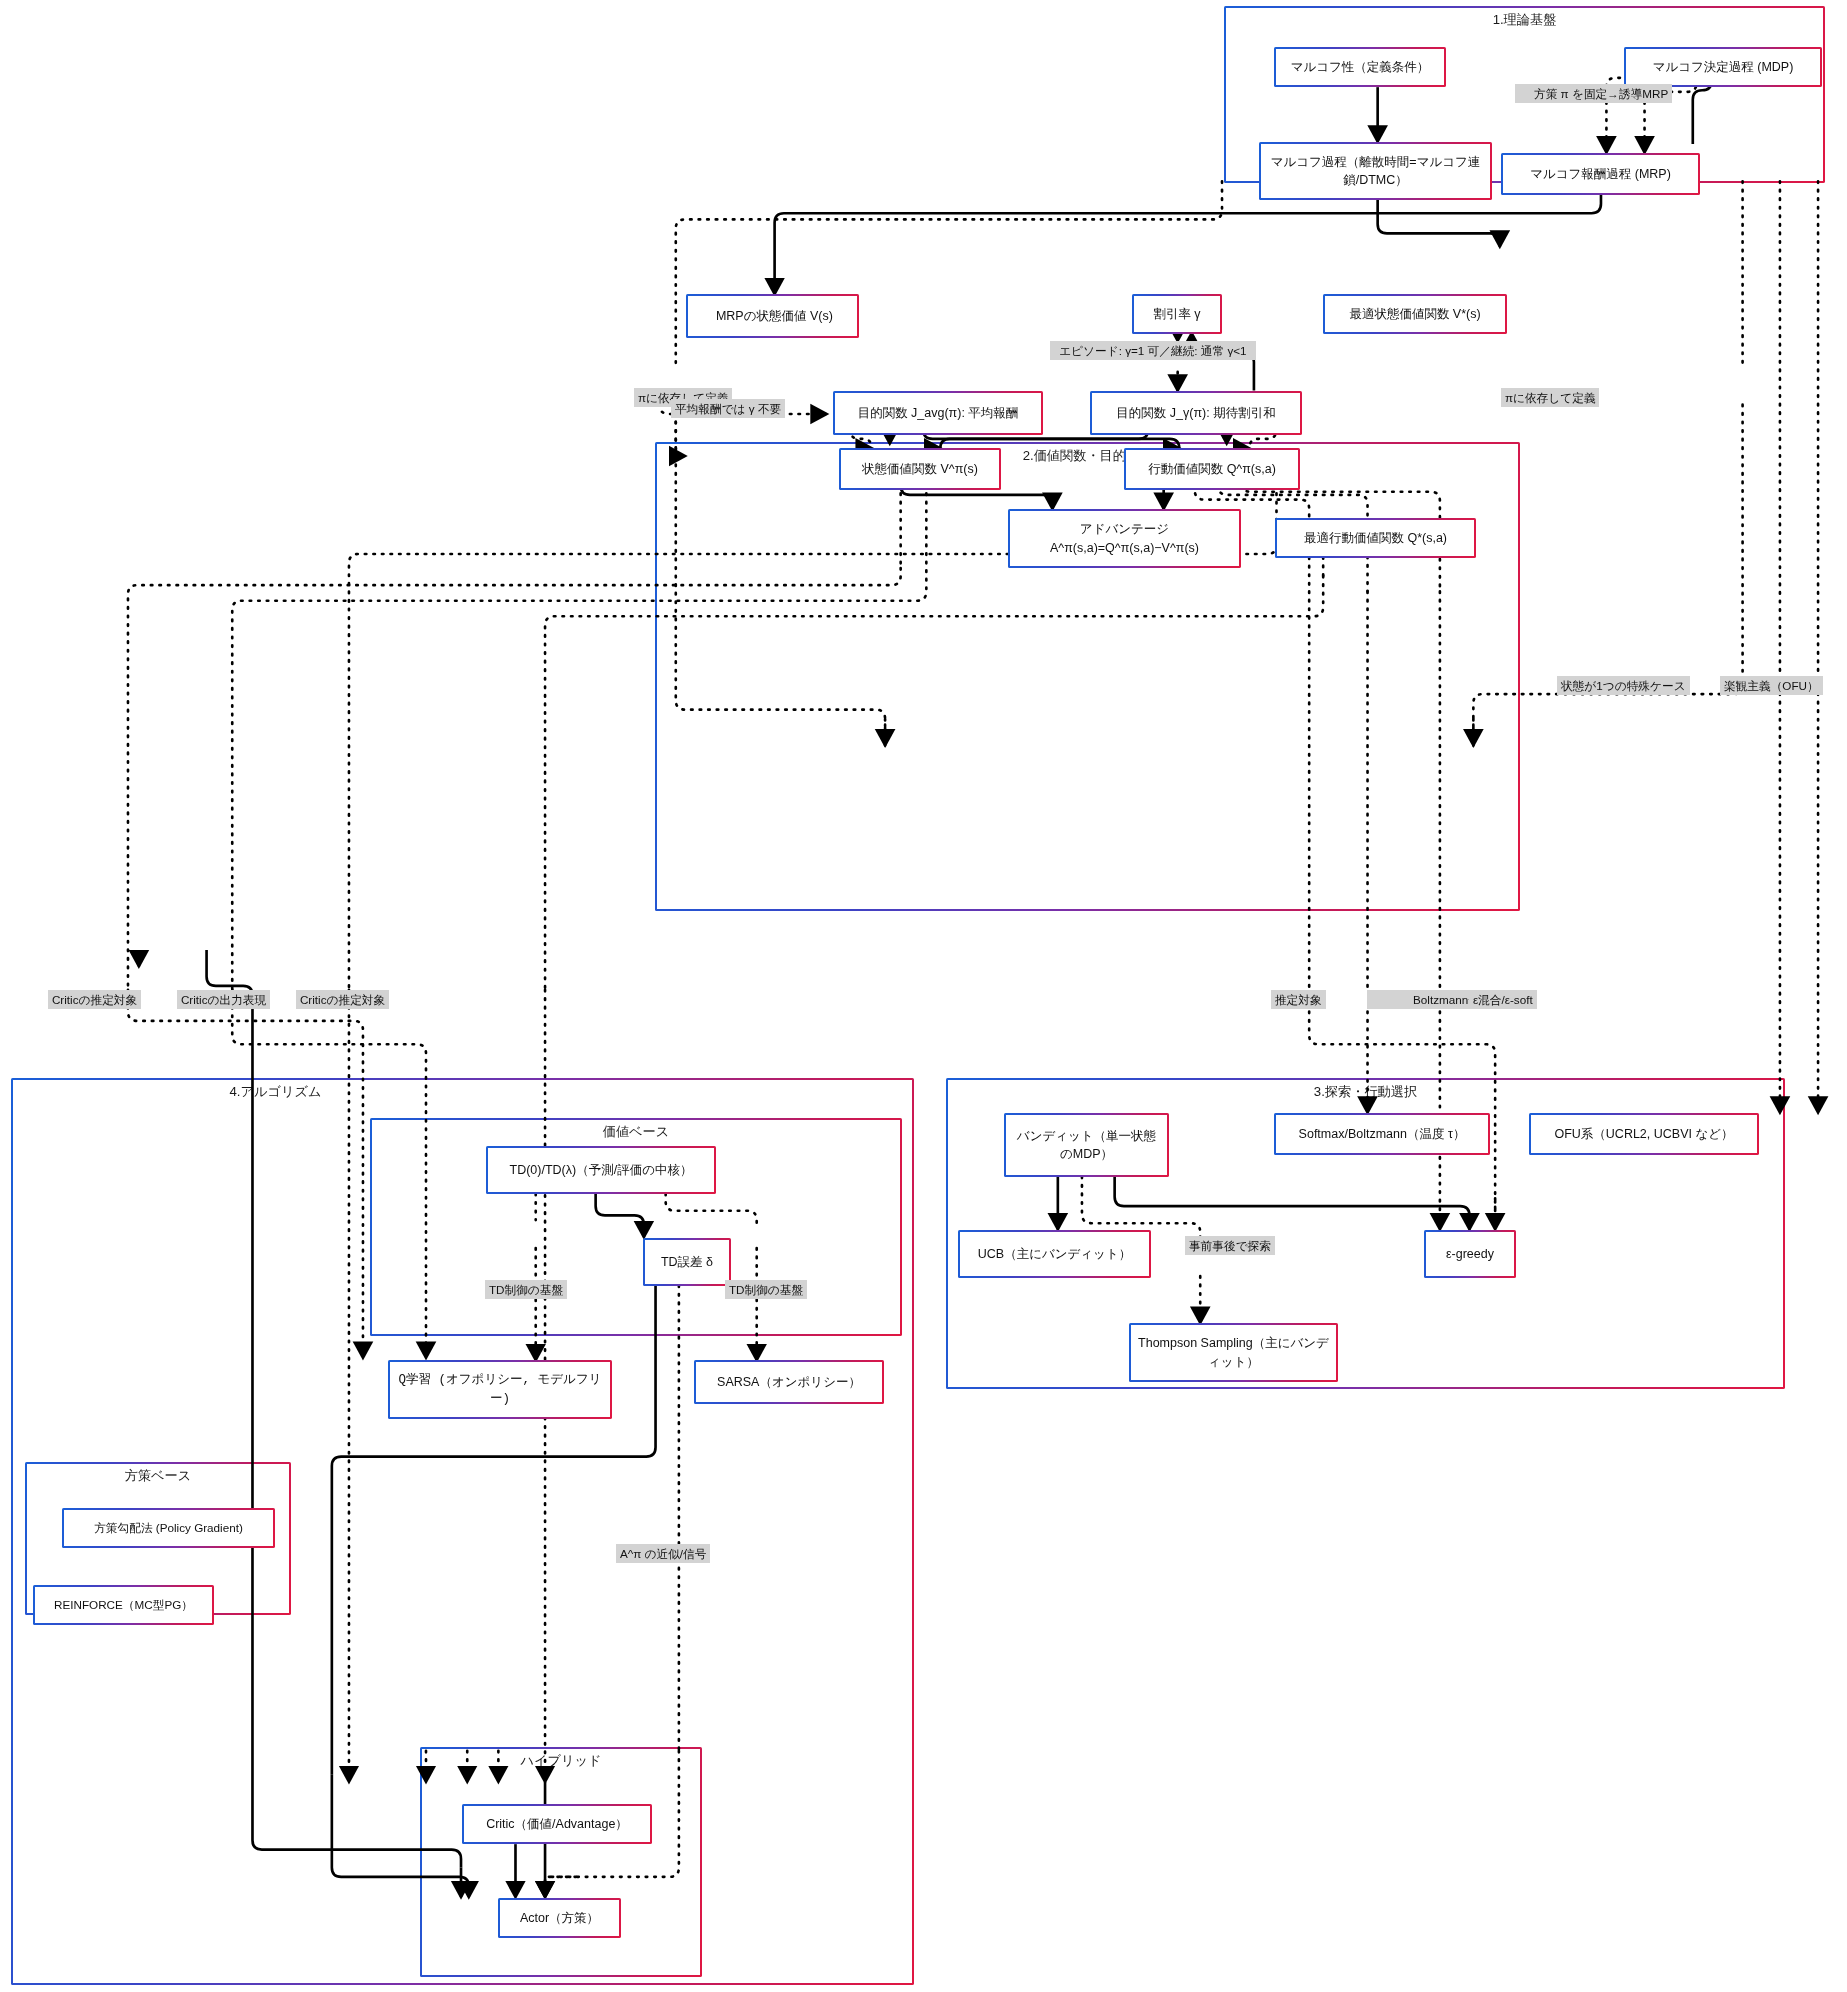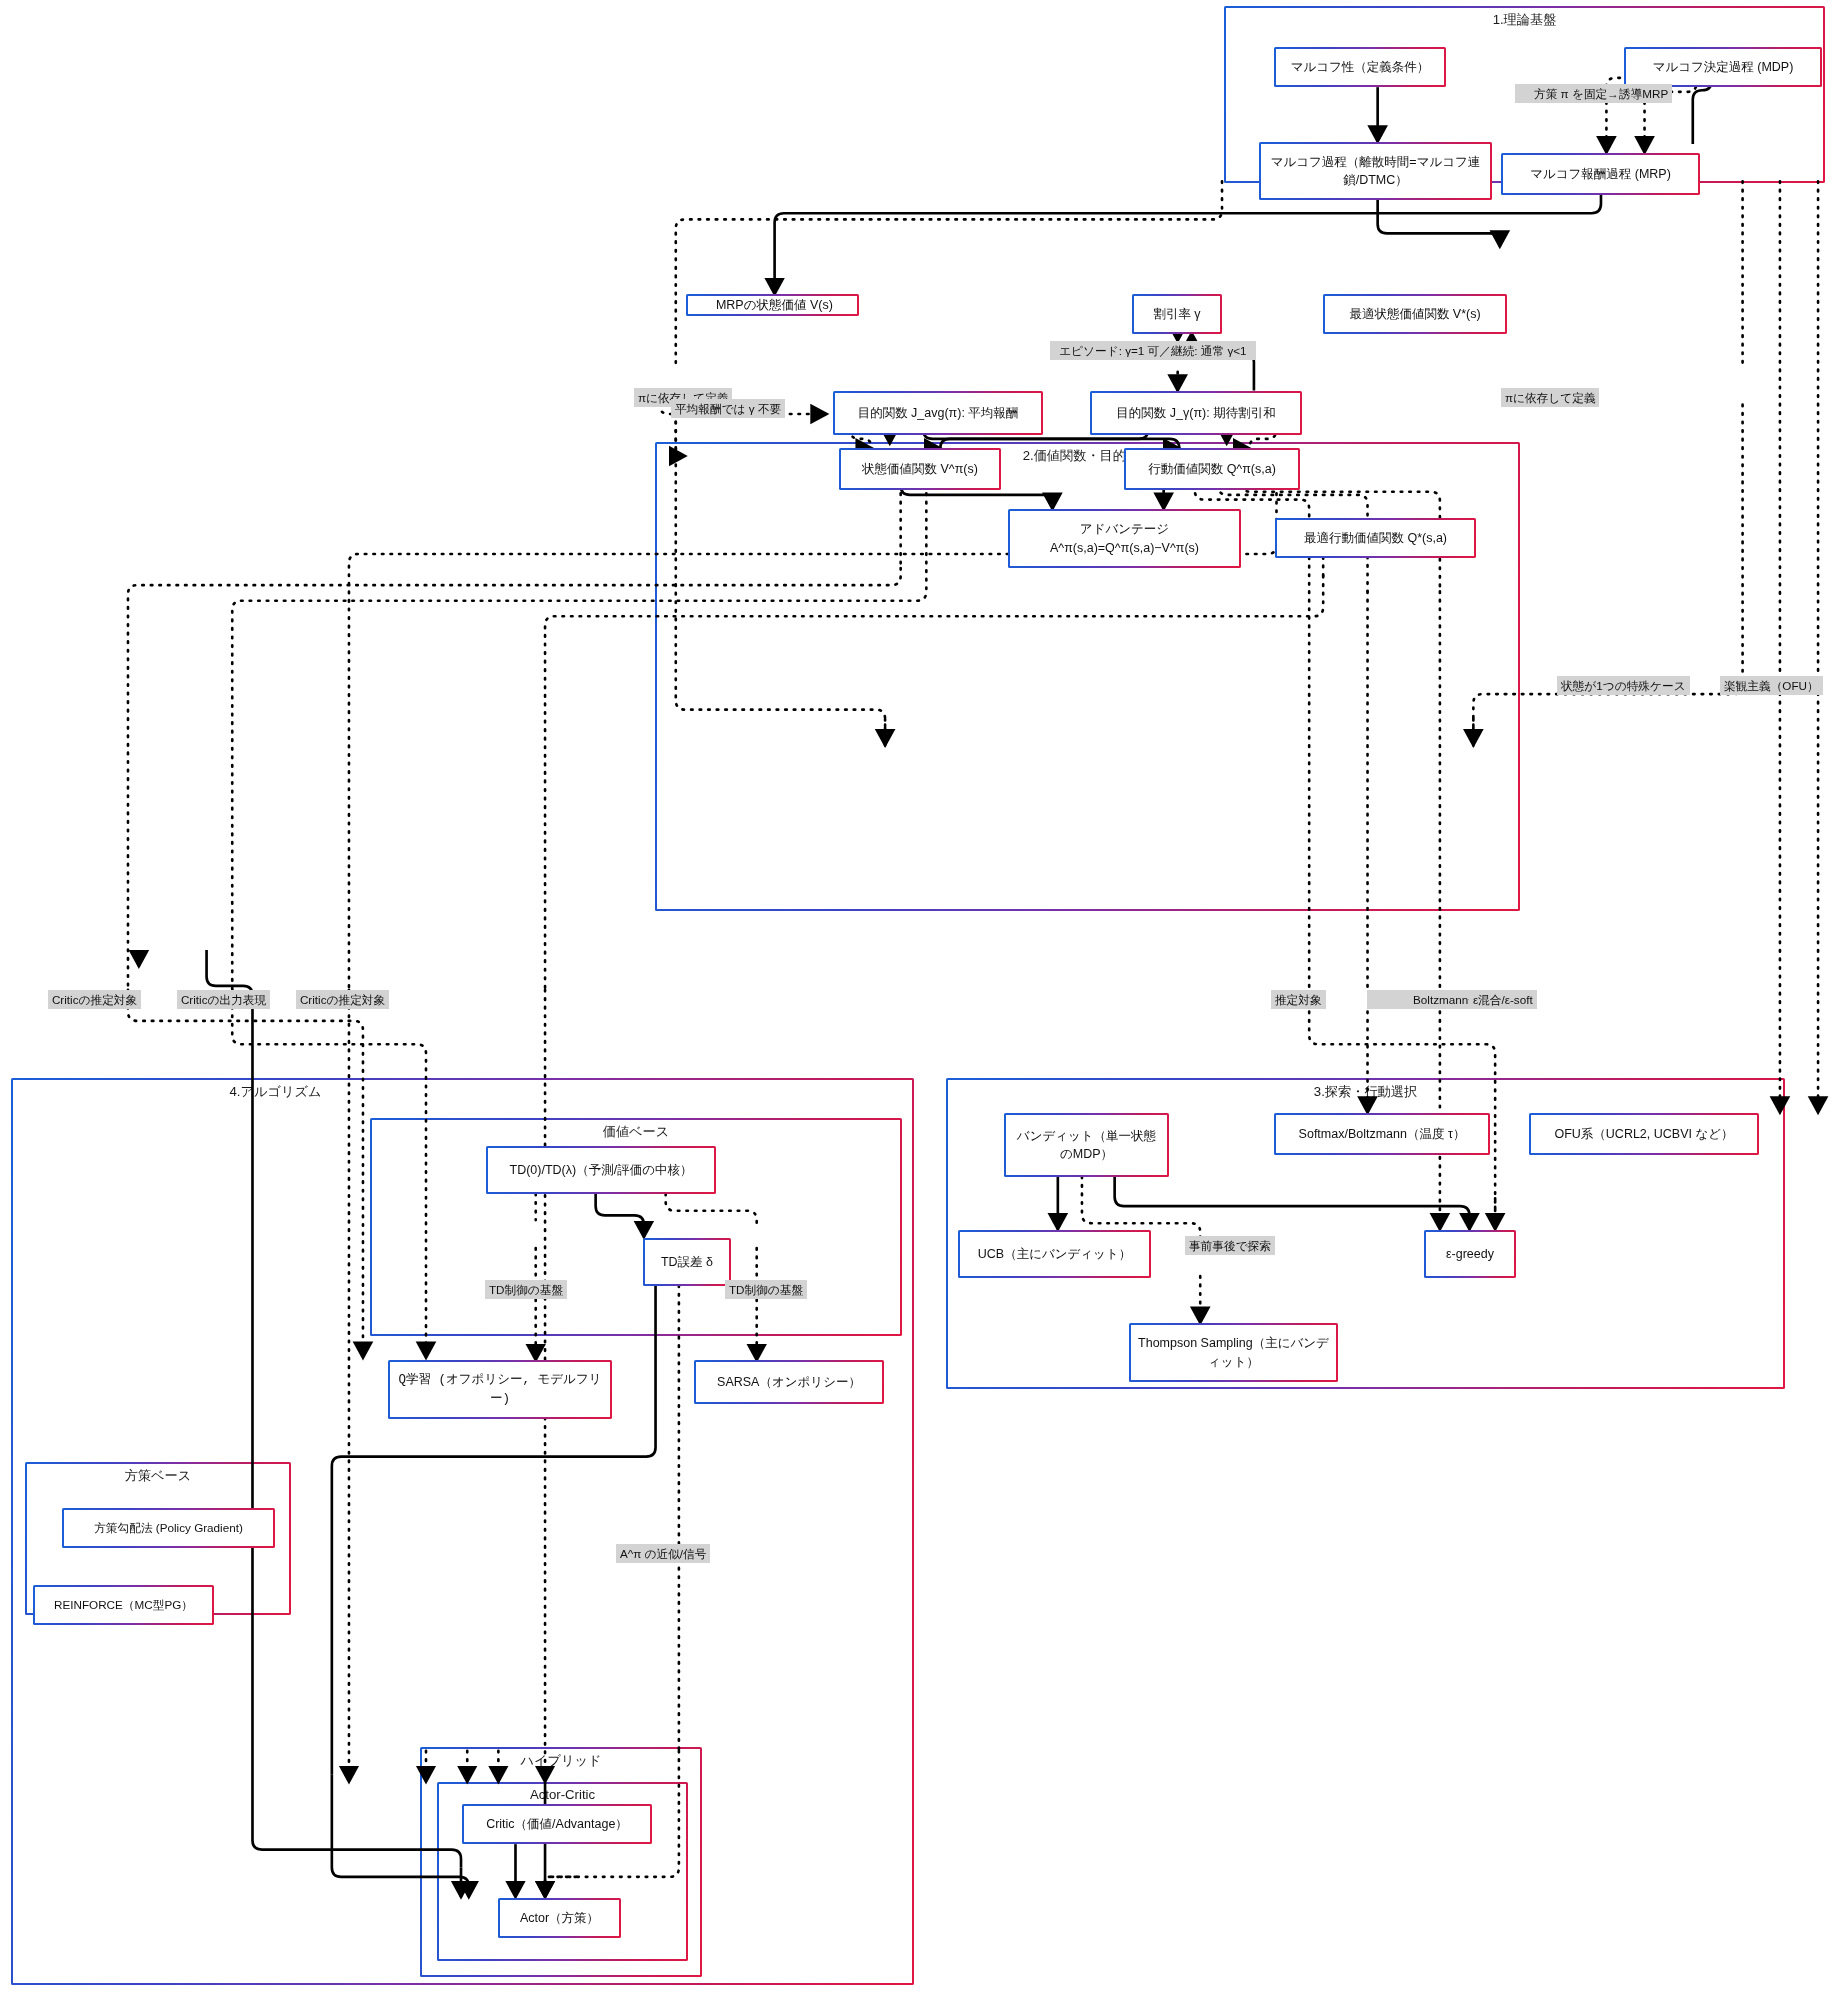--- a/index.html
+++ b/index.html
@@ -213,33 +213,30 @@
   <div class="group" style="left:370px;top:1118px;width:532px;height:319px;background:none;border-color:transparent;"></div>
 
   <div class="group" style="left:25px;top:1462px;width:266px;height:153px;">
     <span class="glabel">方策ベース</span>
   </div>
 
   <div class="group" style="left:420px;top:1747px;width:282px;height:230px;">
     <span class="glabel">ハイブリッド</span>
   </div>
 
-  <div class="group" style="left:437px;top:1782px;width:251px;height:179px;">
-    <span class="glabel">Actor-Critic</span>
-  </div>
 
   <div class="node" style="left:1274px;top:47px;width:172px;height:40px;">マルコフ性（定義条件）</div>
 
   <div class="node" style="left:1624px;top:47px;width:198px;height:40px;">マルコフ決定過程 (MDP)</div>
 
   <div class="node" style="left:1259px;top:142px;width:233px;height:58px;">マルコフ過程（離散時間=マルコフ連鎖/DTMC）</div>
 
   <div class="node" style="left:1501px;top:153px;width:199px;height:42px;">マルコフ報酬過程 (MRP)</div>
 
-  <div class="node" style="left:686px;top:294px;width:173px;height:22px;padding-left:10px;">MRPの状態価値 V(s)</div>
+  <div class="node" style="left:686px;top:294px;width:173px;height:44px;padding-left:10px;">MRPの状態価値 V(s)</div>
 
   <div class="node" style="left:1132px;top:294px;width:90px;height:40px;">割引率 γ</div>
 
   <div class="node" style="left:1323px;top:294px;width:184px;height:40px;">最適状態価値関数 V*(s)</div>
 
   <div class="node" style="left:833px;top:391px;width:210px;height:44px;">目的関数 J_avg(π): 平均報酬</div>
 
   <div class="node" style="left:1090px;top:391px;width:212px;height:44px;">目的関数 J_γ(π): 期待割引和</div>
 
   <div class="node" style="left:839px;top:448px;width:162px;height:42px;">状態価値関数 V^π(s)</div>

